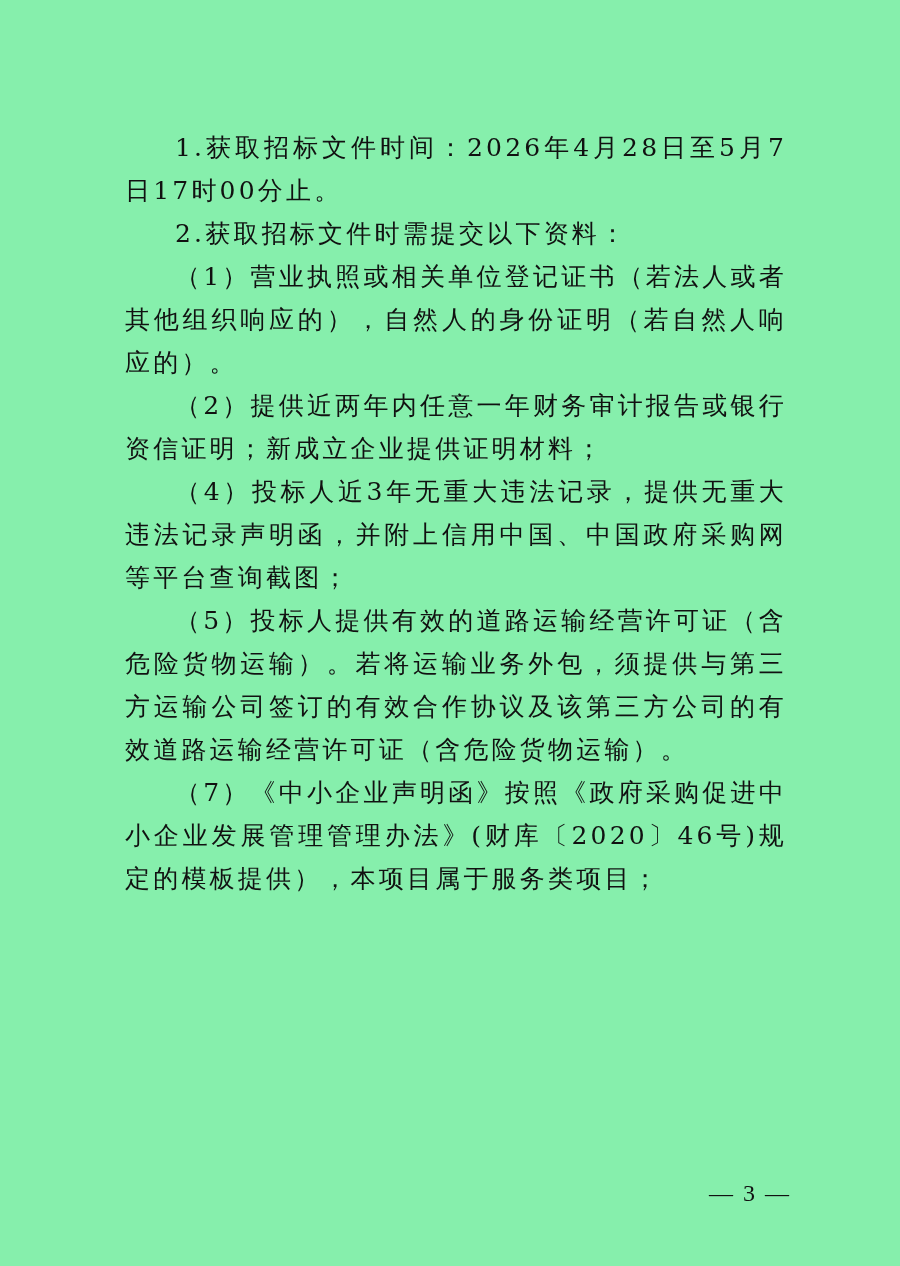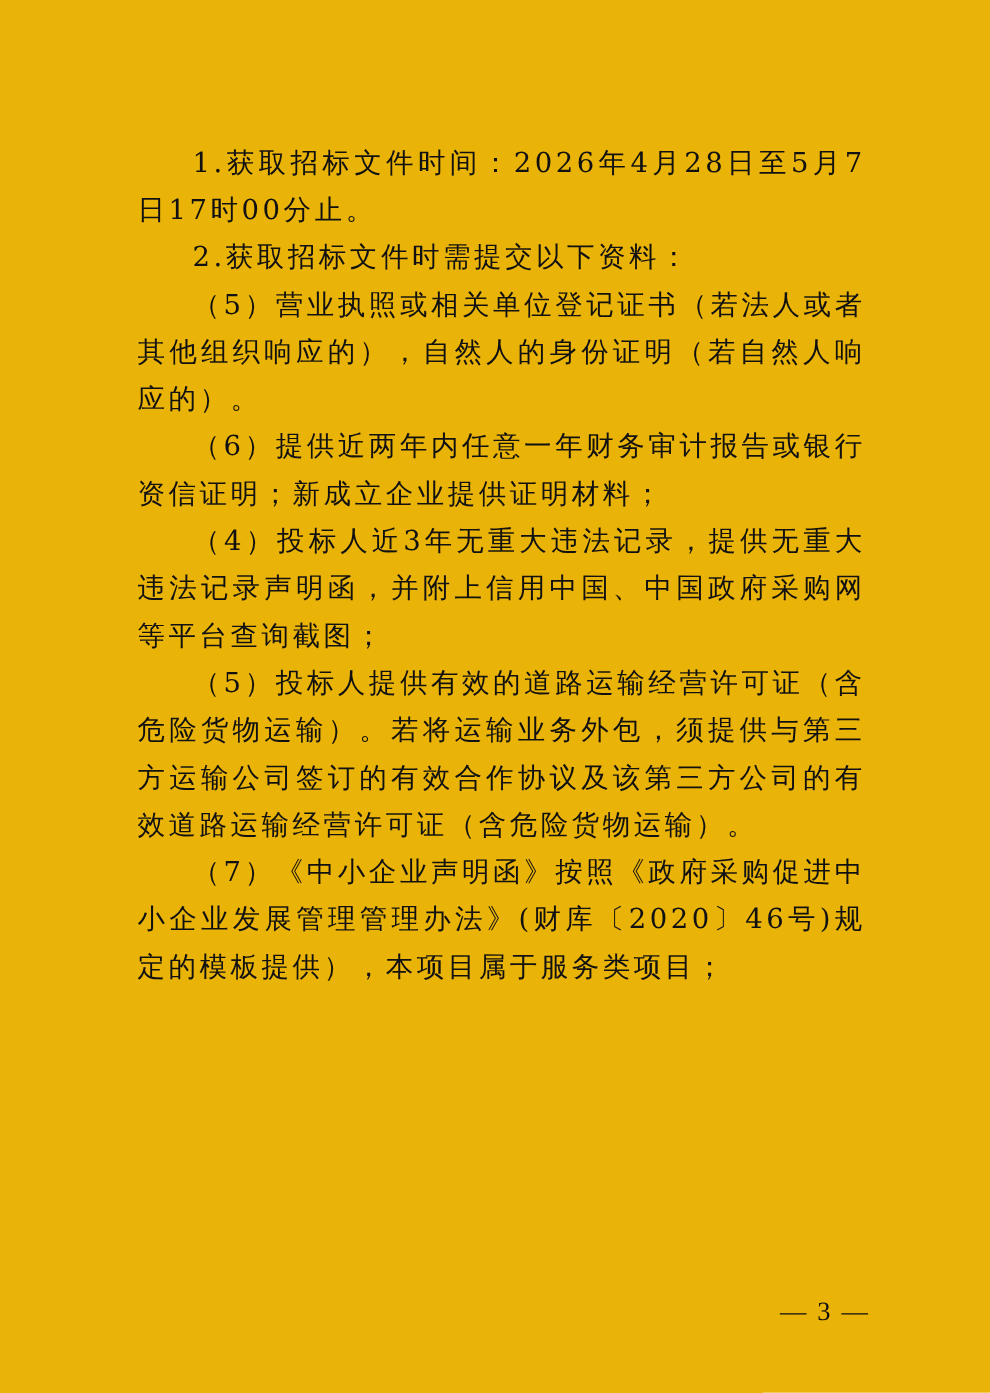--- a/index.html
+++ b/index.html
@@ -14,21 +14,21 @@
     overflow: hidden;
     font-family: "DejaVu Serif", "Liberation Serif", serif;
     color: #111111;
   }
   .page {
     position: absolute;
     left: 0;
     top: 0;
     width: 900px;
     height: 1266px;
-    background: #eab308;
+    background: #86efac;
   }
   .body-text {
     position: absolute;
     left: 125px;
     top: 126px;
     width: 662px;
   }
   .para {
     margin: 0;
     font-size: 25px;
@@ -53,21 +53,21 @@
     letter-spacing: 2px;
   }
 </style>
 </head>
 <body>
 
 <div class="page">
   <div class="body-text">
     <p class="para">1.获取招标文件时间：2026年4月28日至5月7日17时00分止。</p>
     <p class="para">2.获取招标文件时需提交以下资料：</p>
-    <p class="para">（5）营业执照或相关单位登记证书（若法人或者其他组织响应的），自然人的身份证明（若自然人响应的）。</p>
-    <p class="para">（6）提供近两年内任意一年财务审计报告或银行资信证明；新成立企业提供证明材料；</p>
+    <p class="para">（1）营业执照或相关单位登记证书（若法人或者其他组织响应的），自然人的身份证明（若自然人响应的）。</p>
+    <p class="para">（2）提供近两年内任意一年财务审计报告或银行资信证明；新成立企业提供证明材料；</p>
     <p class="para">（4）投标人近3年无重大违法记录，提供无重大违法记录声明函，并附上信用中国、中国政府采购网等平台查询截图；</p>
     <p class="para">（5）投标人提供有效的道路运输经营许可证（含危险货物运输）。若将运输业务外包，须提供与第三方运输公司签订的有效合作协议及该第三方公司的有效道路运输经营许可证（含危险货物运输）。</p>
     <p class="para">（7）《中小企业声明函》按照《政府采购促进中小企业发展管理管理办法》(财库〔2020〕46号)规定的模板提供），本项目属于服务类项目；</p>
   </div>
 
   <div class="page-number">— 3 —</div>
 </div>
 
 </body></html>

